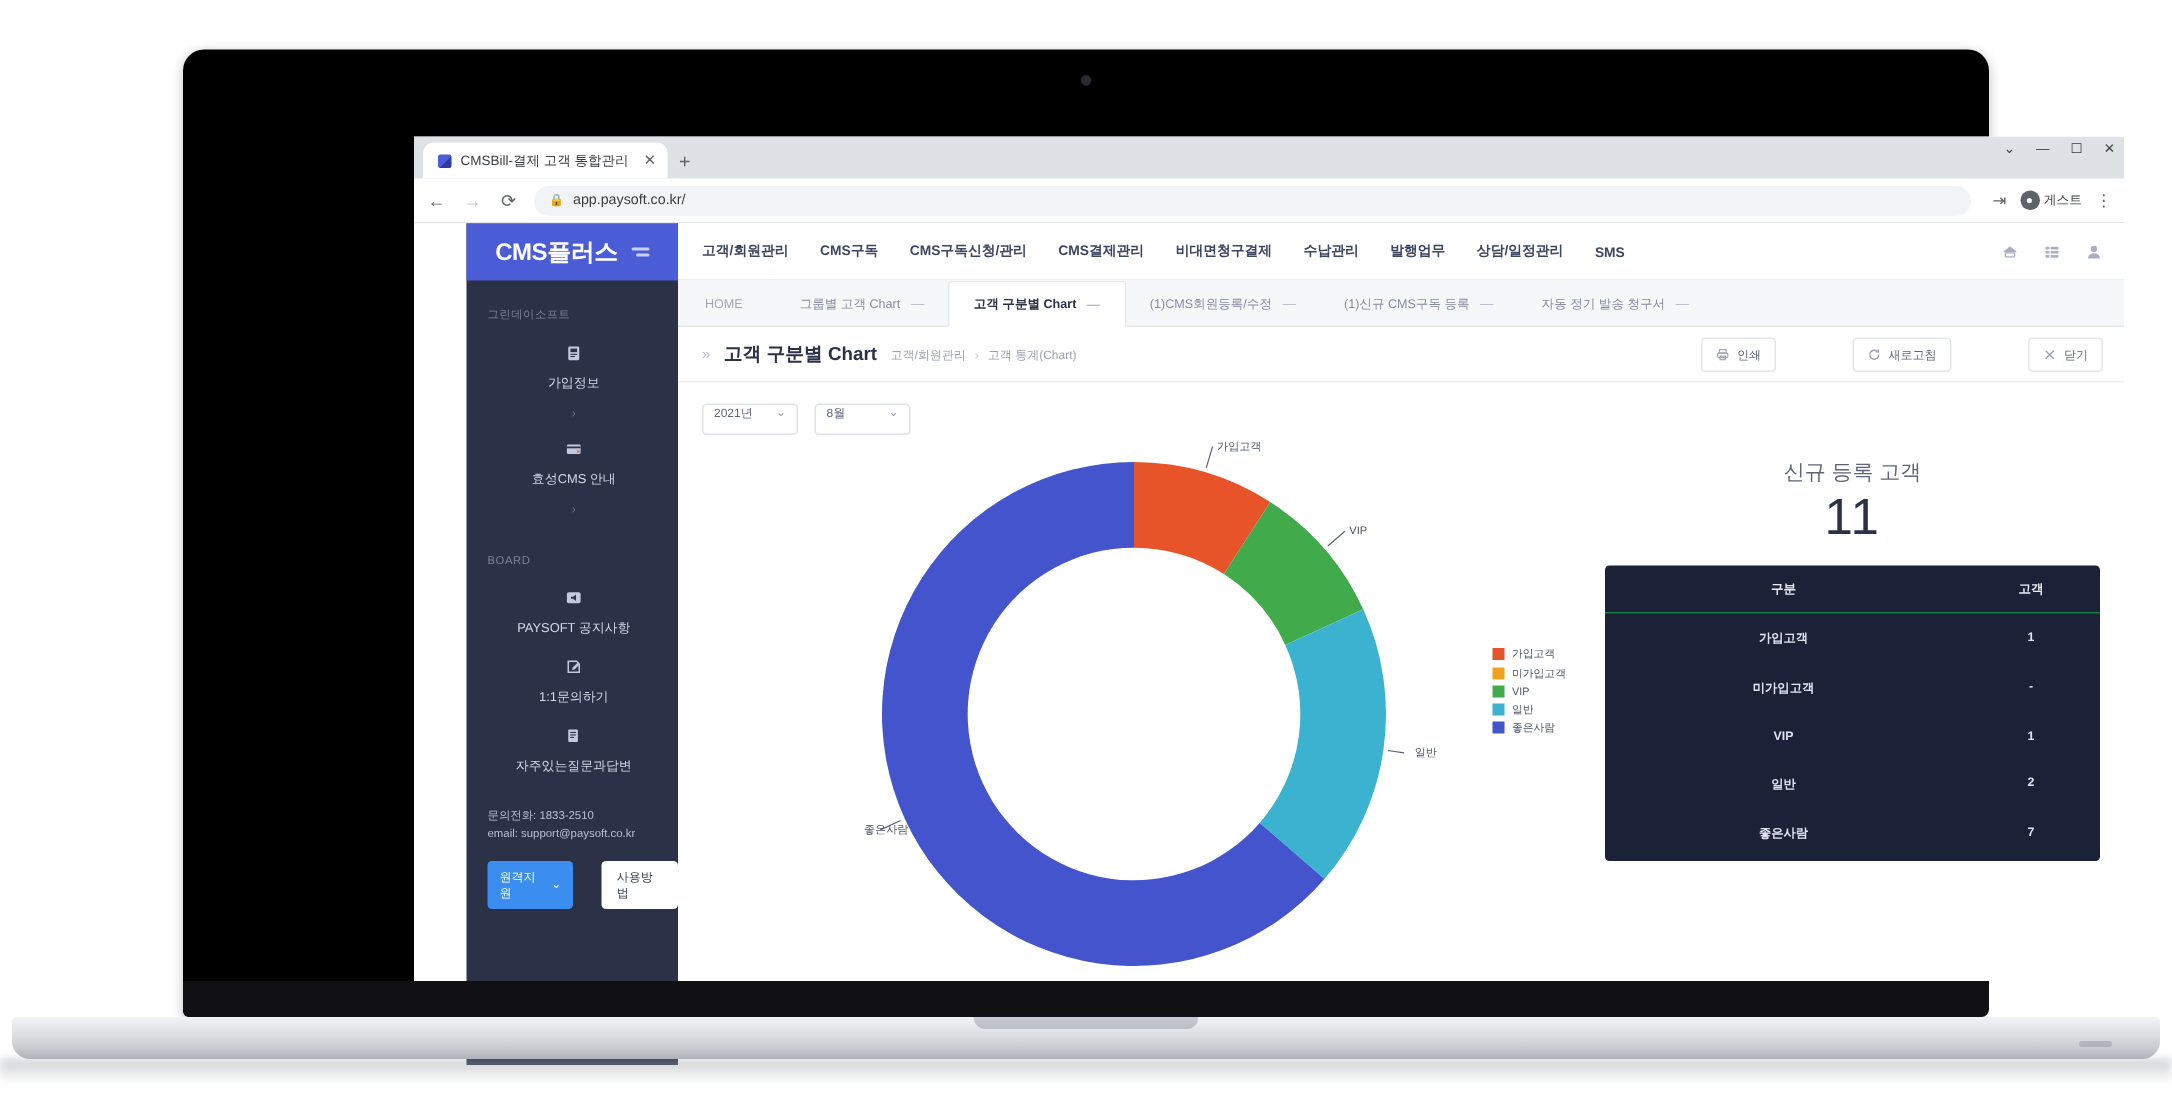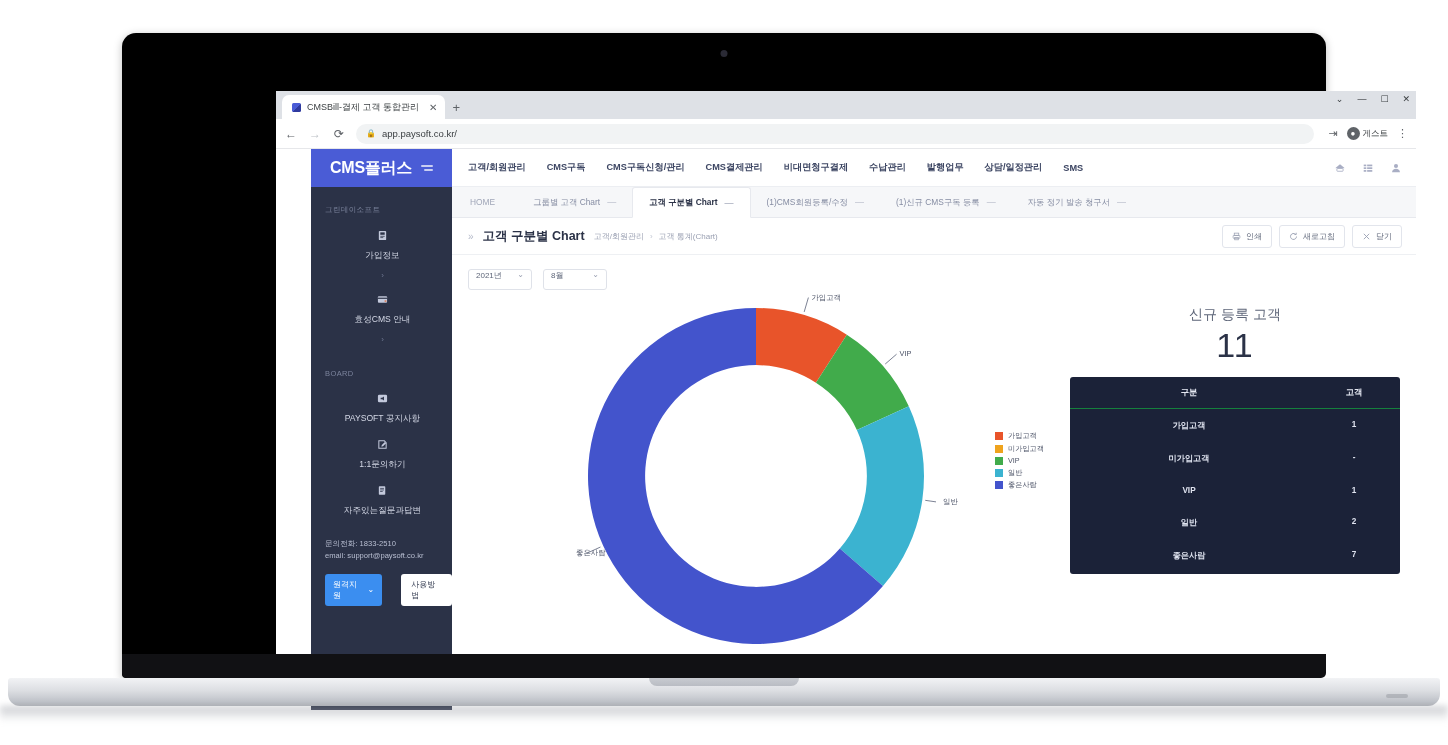--- a/index.html
+++ b/index.html
@@ -182,21 +182,21 @@
   }
   .crumb-left { display: flex; align-items: center; gap: 9px; flex: 1; }
   .crumb-chev { color: #b4b9c9; font-size: 10px; }
   .crumb-title { font-size: 12.5px; color: #2b3247; font-weight: bold; }
   .crumb-path { display: flex; align-items: center; gap: 6px; font-size: 8px; color: #9aa0b2; }
   .crumb-sep { color: #c2c7d4; }
   .crumb-btns { display: flex; gap: 7px; }
   .cbtn {
     display: flex; align-items: center; gap: 5px;
     border: 1px solid #e2e5ec; border-radius: 3px;
-    padding: 5px 9px; font-size: 8px; color: #5e6679; background: #fff;
+    padding: 5px 9px; font-size: 8px; color: #5e6679; background: #fff; margin-left: 44px;
   }
   .cbtn .cbico { color: #9aa0b2; font-size: 9px; display:flex; }
 
   .content { flex: 1; padding: 14px 16px 0 16px; overflow: hidden; }
   .filters { display: flex; gap: 11px; }
   .sel {
     width: 64px; height: 21px; border: 1px solid #dfe2e9; border-radius: 3px;
     display: flex; align-items: flex-start; justify-content: space-between;
     padding: 0 7px; font-size: 8px; color: #5e6679; background: #fff;
   }

